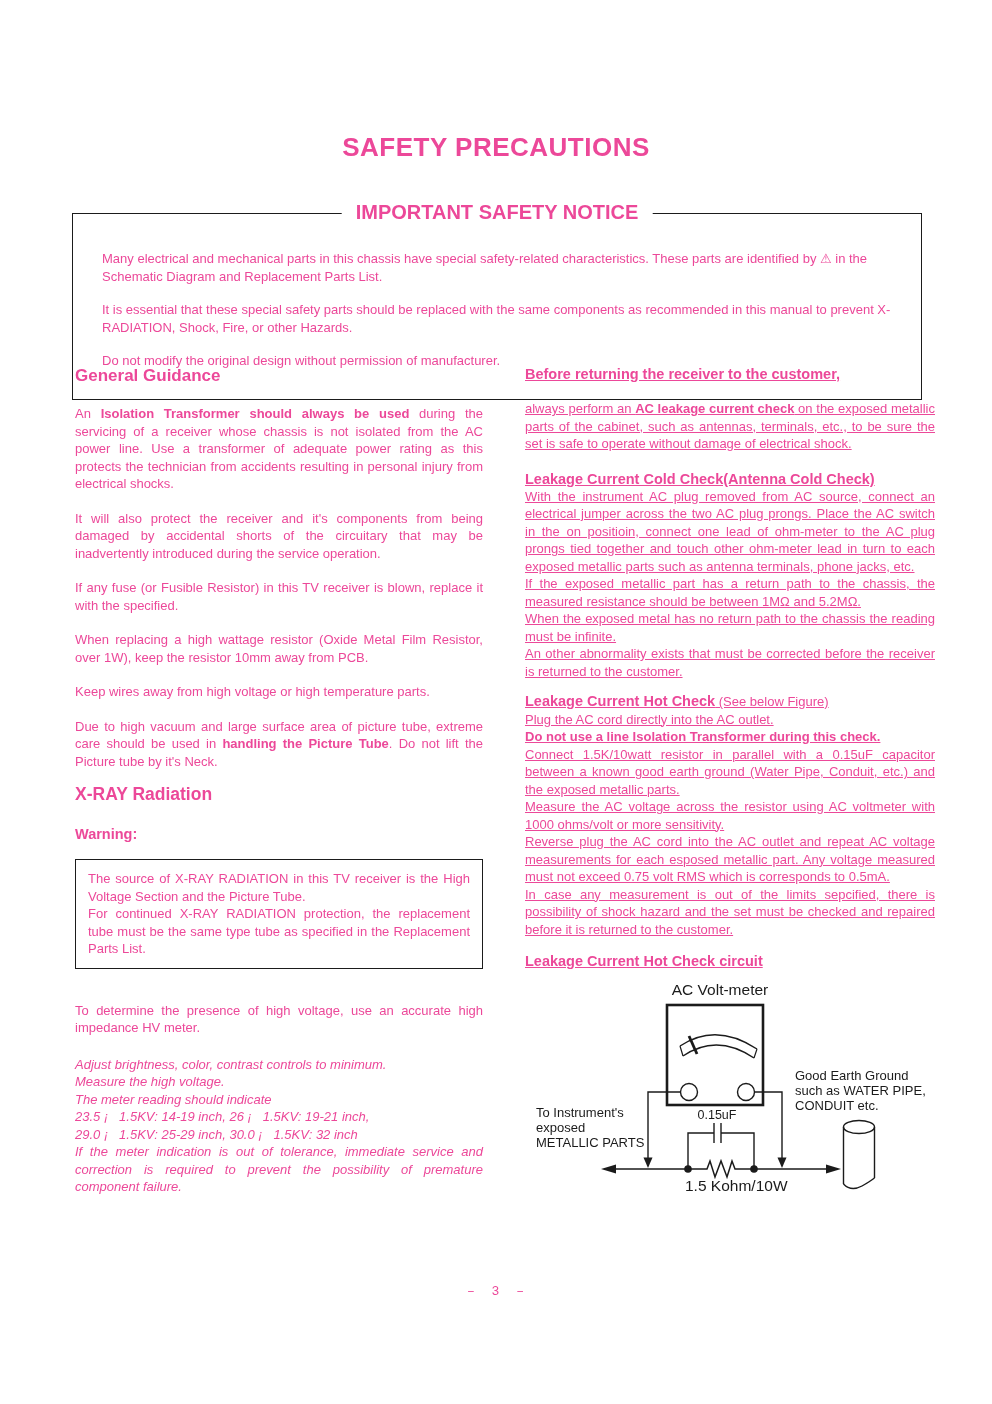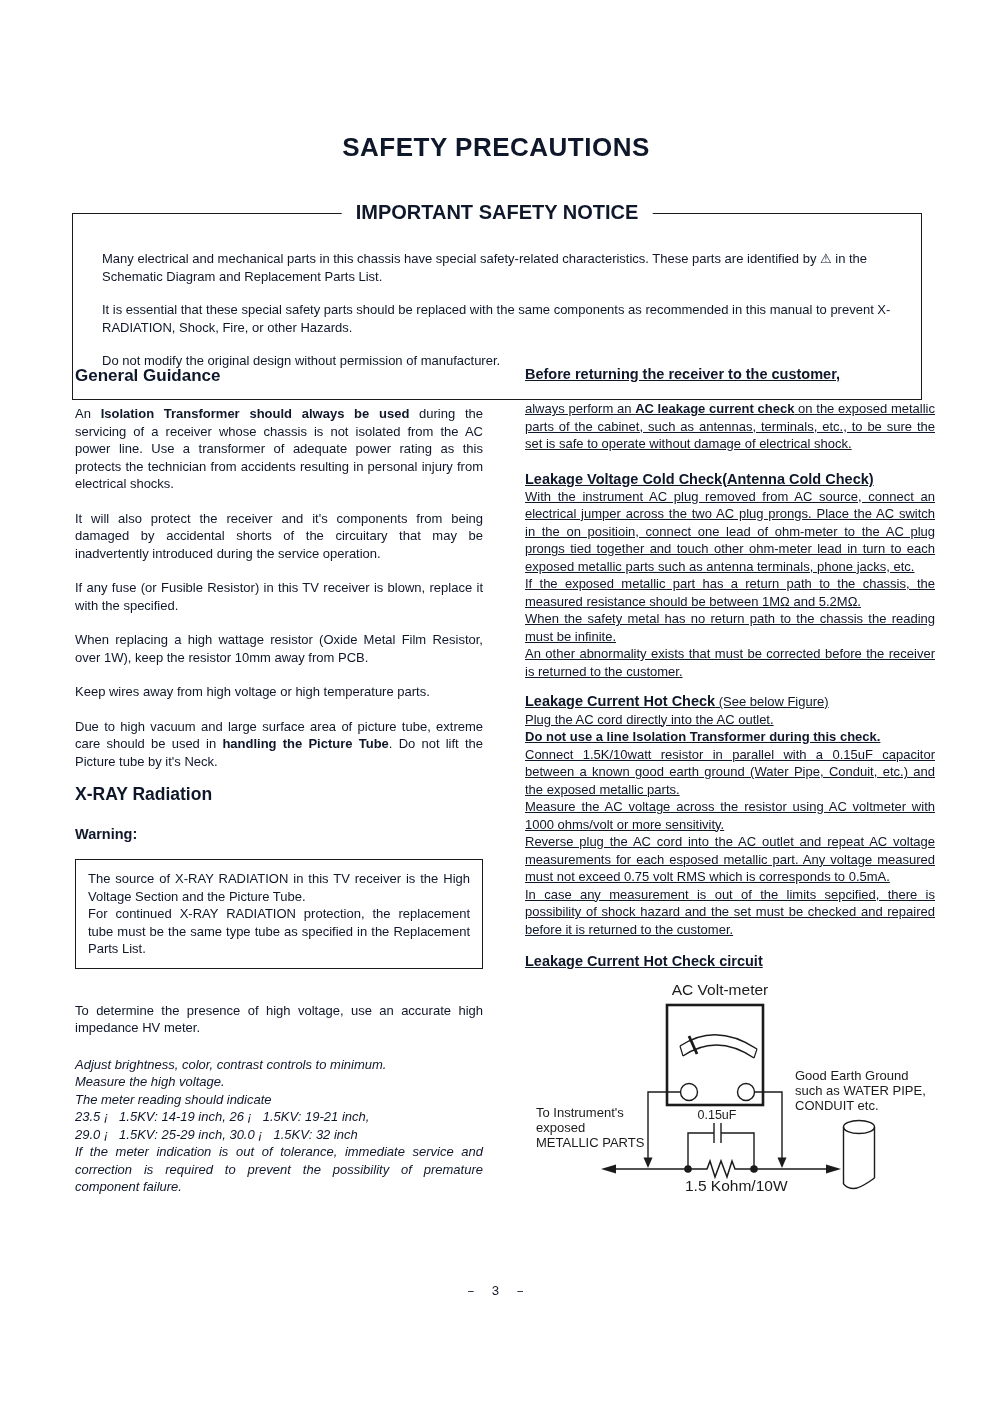--- a/index.html
+++ b/index.html
@@ -1,18 +1,18 @@
 <!DOCTYPE html>
 <html><head>
 <meta charset="utf-8">
 <style>
   html,body{margin:0;padding:0;background:#e8e8e8;}
   .page{
     position:relative;width:992px;height:1404px;background:#ffffff;
-    font-family:"Liberation Sans",sans-serif;color:#0f172a;overflow:hidden;
+    font-family:"Liberation Sans",sans-serif;color:#ec4899;overflow:hidden;
   }
   .title{
     position:absolute;top:132px;left:0;width:100%;text-align:center;
     font-size:26px;font-weight:bold;letter-spacing:.5px;margin:0;
   }
   
   .notice{
     position:absolute;left:72px;top:213px;width:822px;
     border:1.7px solid #1b1b1b;padding:20px 13px 13px 13px;
   }
@@ -93,24 +93,24 @@
       <p class="pre-line">29.0 ¡   1.5KV: 25-29 inch, 30.0 ¡   1.5KV: 32 inch</p>
       <p class="p0">If the meter indication is out of tolerance, immediate service and correction is required to prevent the possibility of premature component failure.</p>
     </div>
   </div>
 
   <div class="col col-right">
     <h3 class="h3">Before returning the receiver to the customer,</h3>
 
     <p class="p0 gap-mid"><span>always perform an </span><b>AC leakage current check</b><span> on the exposed metallic parts of the cabinet, such as antennas, terminals, etc., to be sure the set is safe to operate without damage of electrical shock.</span></p>
 
-    <h3 class="h3 gap-mid">Leakage Voltage Cold Check(Antenna Cold Check)</h3>
+    <h3 class="h3 gap-mid">Leakage Current Cold Check(Antenna Cold Check)</h3>
     <p class="p0">With the instrument AC plug removed from AC source, connect an electrical jumper across the two AC plug prongs. Place the AC switch in the on positioin, connect one lead of ohm-meter to the AC plug prongs tied together and touch other ohm-meter lead in turn to each exposed metallic parts such as antenna terminals, phone jacks, etc.</p>
     <p class="p0">If the exposed metallic part has a return path to the chassis, the measured resistance should be between 1MΩ and 5.2MΩ.</p>
-    <p class="p0">When the safety metal has no return path to the chassis the reading must be infinite.</p>
+    <p class="p0">When the exposed metal has no return path to the chassis the reading must be infinite.</p>
     <p class="p0">An other abnormality exists that must be corrected before the receiver is returned to the customer.</p>
 
     <p class="p0 gap-sm"><b class="h3">Leakage Current Hot Check</b><span> (See below Figure)</span></p>
     <p class="p0">Plug the AC cord directly into the AC outlet.</p>
     <p class="p0" style="font-weight:bold;">Do not use a line Isolation Transformer during this check.</p>
     <p class="p0">Connect 1.5K/10watt resistor in parallel with a 0.15uF capacitor between a known good earth ground (Water Pipe, Conduit, etc.) and the exposed metallic parts.</p>
     <p class="p0">Measure the AC voltage across the resistor using AC voltmeter with 1000 ohms/volt or more sensitivity.</p>
     <p class="p0">Reverse plug the AC cord into the AC outlet and repeat AC voltage measurements for each esposed metallic part. Any voltage measured must not exceed 0.75 volt RMS which is corresponds to 0.5mA.</p>
     <p class="p0">In case any measurement is out of the limits sepcified, there is possibility of shock hazard and the set must be checked and repaired before it is returned to the customer.</p>
 

